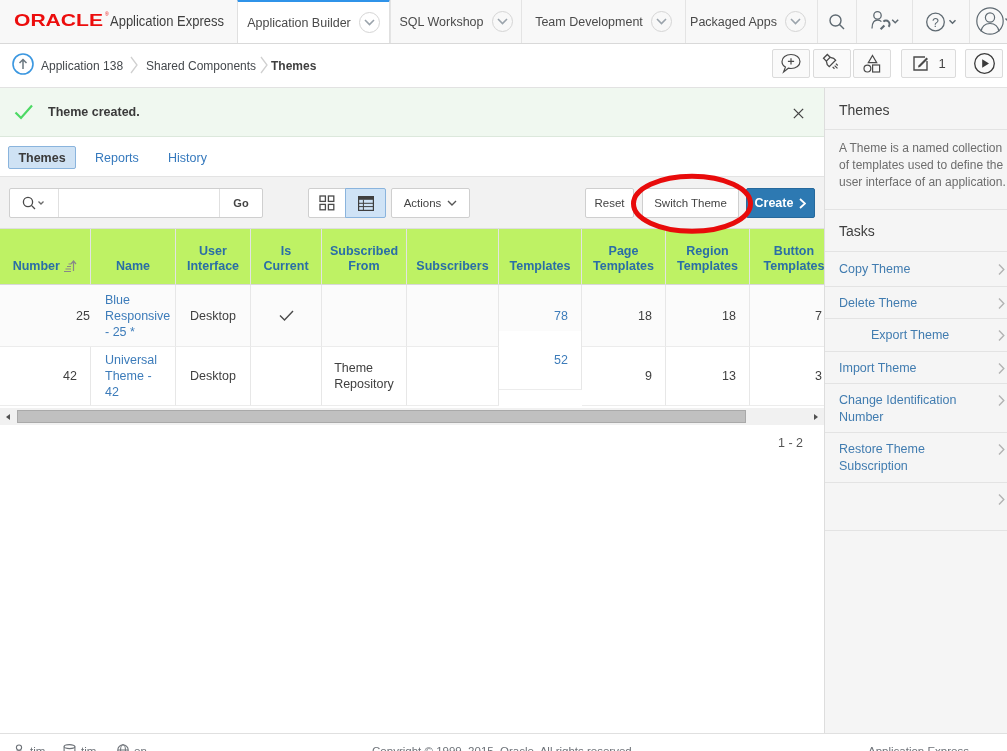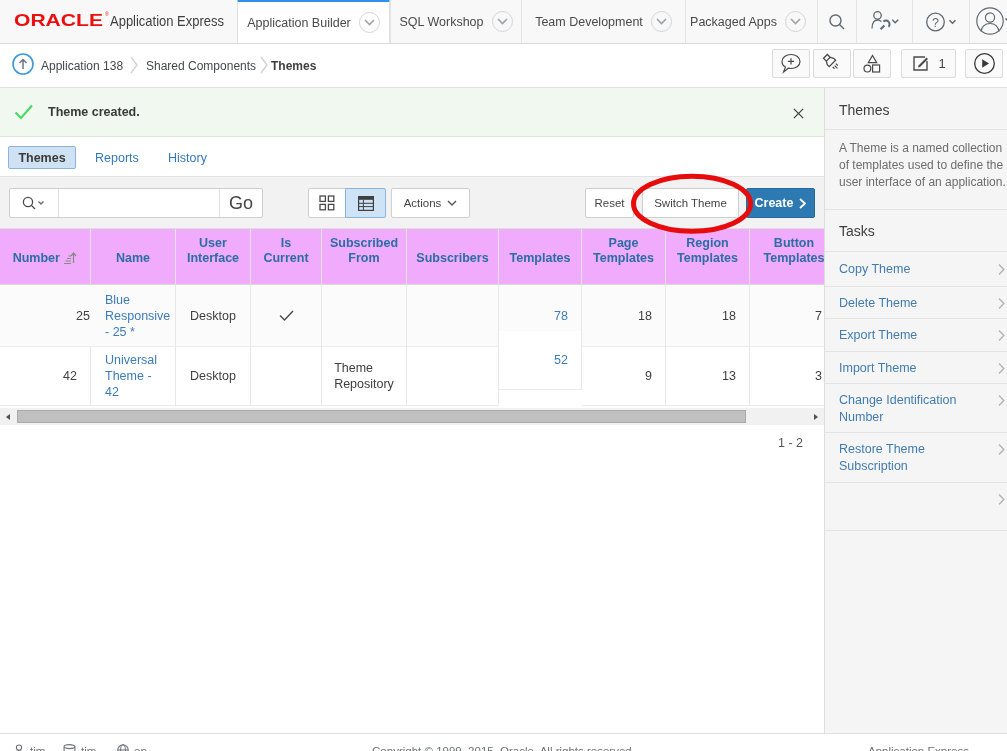--- a/index.html
+++ b/index.html
@@ -22,21 +22,21 @@
 
 .success { position:absolute; left:0; top:88px; width:824px; height:49px; background:#f0f8f0; border-bottom:1px solid #dce8dc; }
 .tabsrow { position:absolute; left:0; top:137px; width:824px; height:40px; background:#fff; border-bottom:1px solid #e3e3e3; }
 .pill { position:absolute; left:8px; top:9px; width:68px; height:23px; background:#cfe2f4; border:1px solid #8ab4dd; border-radius:2px; display:flex; align-items:center; justify-content:center; font-size:12.5px; font-weight:bold; color:#3a3a3a; }
 .rtab { position:absolute; top:9px; height:23px; display:flex; align-items:center; font-size:12.5px; color:#3579bd; }
 .toolbar { position:absolute; left:0; top:177px; width:824px; height:52px; background:#f2f2f2; border-bottom:1px solid #dedede; }
 .tbtn { position:absolute; top:11px; height:30px; background:#fff; border:1px solid #cfcfcf; border-radius:2px; display:flex; align-items:center; justify-content:center; font-size:11.5px; color:#444; }
 
 
 .grid { position:absolute; left:0; top:229px; width:824px; }
-.ghead { position:absolute; left:0; top:0; height:56px; background:#f0abfc; border-bottom:1px solid #d8d8d8; border-right:1px solid #e3e3e3; color:#2a6ea6; font-weight:bold; font-size:12.5px; display:flex; align-items:flex-end; justify-content:center; text-align:center; padding-bottom:18px; line-height:15px; }
+.ghead { position:absolute; left:0; top:0; height:56px; background:#bef264; border-bottom:1px solid #d8d8d8; border-right:1px solid #e3e3e3; color:#2a6ea6; font-weight:bold; font-size:12.5px; display:flex; align-items:flex-end; justify-content:center; text-align:center; padding-bottom:10px; line-height:15px; }
 .gcell { position:absolute; border-bottom:1px solid #ececec; border-right:1px solid #e7e7e7; font-size:12.5px; display:flex; align-items:center; line-height:16px; }
 .r1 { background:#fbfbfb; }
 .r2 { background:#fff; }
 .num { justify-content:flex-end; padding-right:13px; }
 .ctr { justify-content:center; text-align:left; }
 .lft { justify-content:flex-start; padding-left:14px; }
 a.lnk { color:#3d7cba; text-decoration:none; }
 
 
 .hscroll { position:absolute; left:0; top:408px; width:824px; height:17px; background:#f1f1f1; }
@@ -195,21 +195,21 @@
 
 <div class="toolbar">
   <div style="position:absolute; left:9px; top:11px; width:254px; height:30px; background:#fff; border:1px solid #cfcfcf; border-radius:2px;">
     <div style="position:absolute; left:0; top:0; width:49px; height:28px; border-right:1px solid #e0e0e0; display:flex; align-items:center; justify-content:center;">
       <svg width="24" height="14" viewBox="0 0 24 14">
           <circle cx="6" cy="6" r="4.6" fill="none" stroke="#4a4a4a" stroke-width="1.3"></circle>
           <path d="M9.4 9.4 L13 13" stroke="#4a4a4a" stroke-width="1.3"></path>
           <path d="M16.5 5.5 L19 8 L21.5 5.5" fill="none" stroke="#6a6a6a" stroke-width="1.3"></path>
         </svg>
     </div>
-    <div style="position:absolute; right:0; top:0; width:43px; height:28px; border-left:1px solid #e0e0e0; display:flex; align-items:center; justify-content:center; font-size:18px; font-weight:normal; color:#444;">Go</div>
+    <div style="position:absolute; right:0; top:0; width:43px; height:28px; border-left:1px solid #e0e0e0; display:flex; align-items:center; justify-content:center; font-size:11px; font-weight:bold; color:#444;">Go</div>
   </div>
   <div class="tbtn" style="left:308px; width:38px; border-radius:2px 0 0 2px;">
     <svg width="16" height="16" viewBox="0 0 16 16">
         <rect x="1" y="1" width="5.4" height="5.4" fill="none" stroke="#4a4a4a" stroke-width="1.3"></rect>
         <rect x="9.4" y="1" width="5.4" height="5.4" fill="none" stroke="#4a4a4a" stroke-width="1.3"></rect>
         <rect x="1" y="9.4" width="5.4" height="5.4" fill="none" stroke="#4a4a4a" stroke-width="1.3"></rect>
         <rect x="9.4" y="9.4" width="5.4" height="5.4" fill="none" stroke="#4a4a4a" stroke-width="1.3"></rect>
       </svg>
   </div>
   <div class="tbtn" style="left:345px; width:41px; background:#cfe3f6; border-color:#8ab4dd; border-radius:0 2px 2px 0;">
@@ -309,21 +309,21 @@
         <path d="M1 1.5 L5.8 6.5 L1 11.5" fill="none" stroke="#b3b3b3" stroke-width="1.4"></path>
       </svg>
     </div>
   <div class="sb-link" style="top:199px; height:32px;">
       <a style="top:8px;">Delete Theme</a>
       <svg class="sb-chv" style="position:absolute; right:3px; top:10px;" width="7" height="13" viewBox="0 0 7 13">
         <path d="M1 1.5 L5.8 6.5 L1 11.5" fill="none" stroke="#b3b3b3" stroke-width="1.4"></path>
       </svg>
     </div>
   <div class="sb-link" style="top:231px; height:33px;">
-      <a style="top:8px;">Export Theme</a>
+      <a style="top:8px;margin-left:32px;">Export Theme</a>
       <svg class="sb-chv" style="position:absolute; right:3px; top:10px;" width="7" height="13" viewBox="0 0 7 13">
         <path d="M1 1.5 L5.8 6.5 L1 11.5" fill="none" stroke="#b3b3b3" stroke-width="1.4"></path>
       </svg>
     </div>
   <div class="sb-link" style="top:264px; height:32px;">
       <a style="top:8px;">Import Theme</a>
       <svg class="sb-chv" style="position:absolute; right:3px; top:10px;" width="7" height="13" viewBox="0 0 7 13">
         <path d="M1 1.5 L5.8 6.5 L1 11.5" fill="none" stroke="#b3b3b3" stroke-width="1.4"></path>
       </svg>
     </div>

